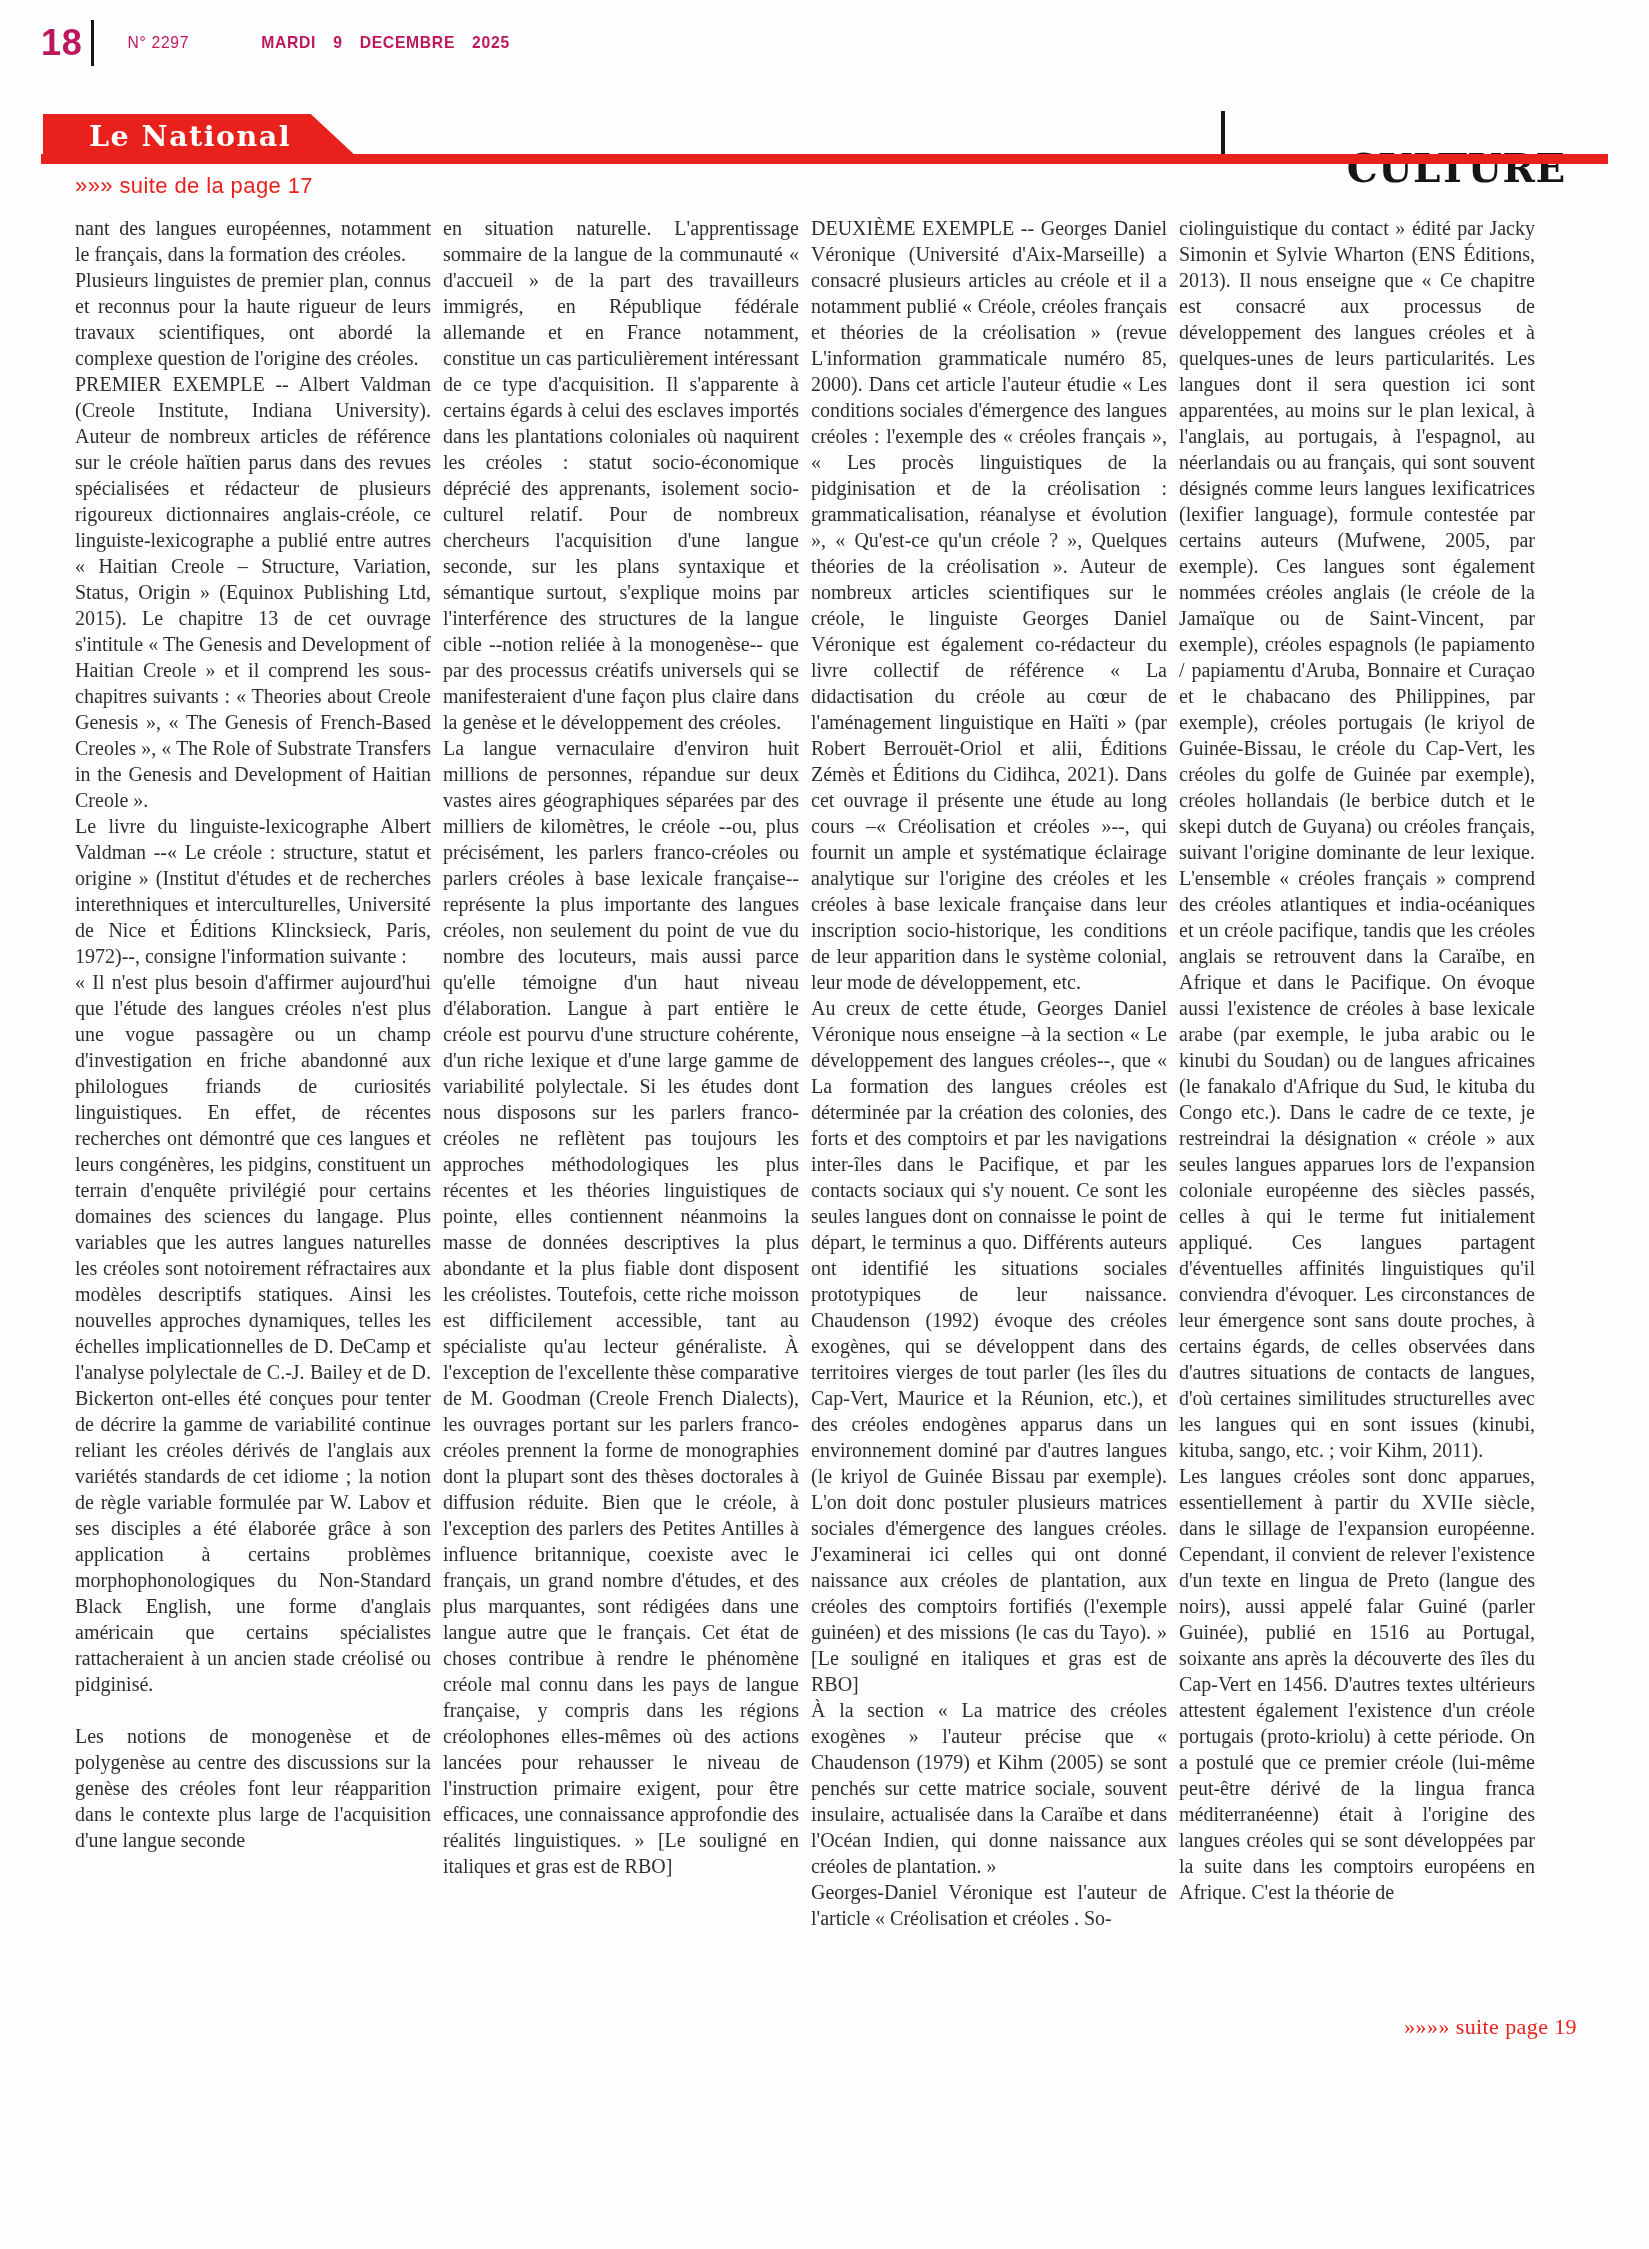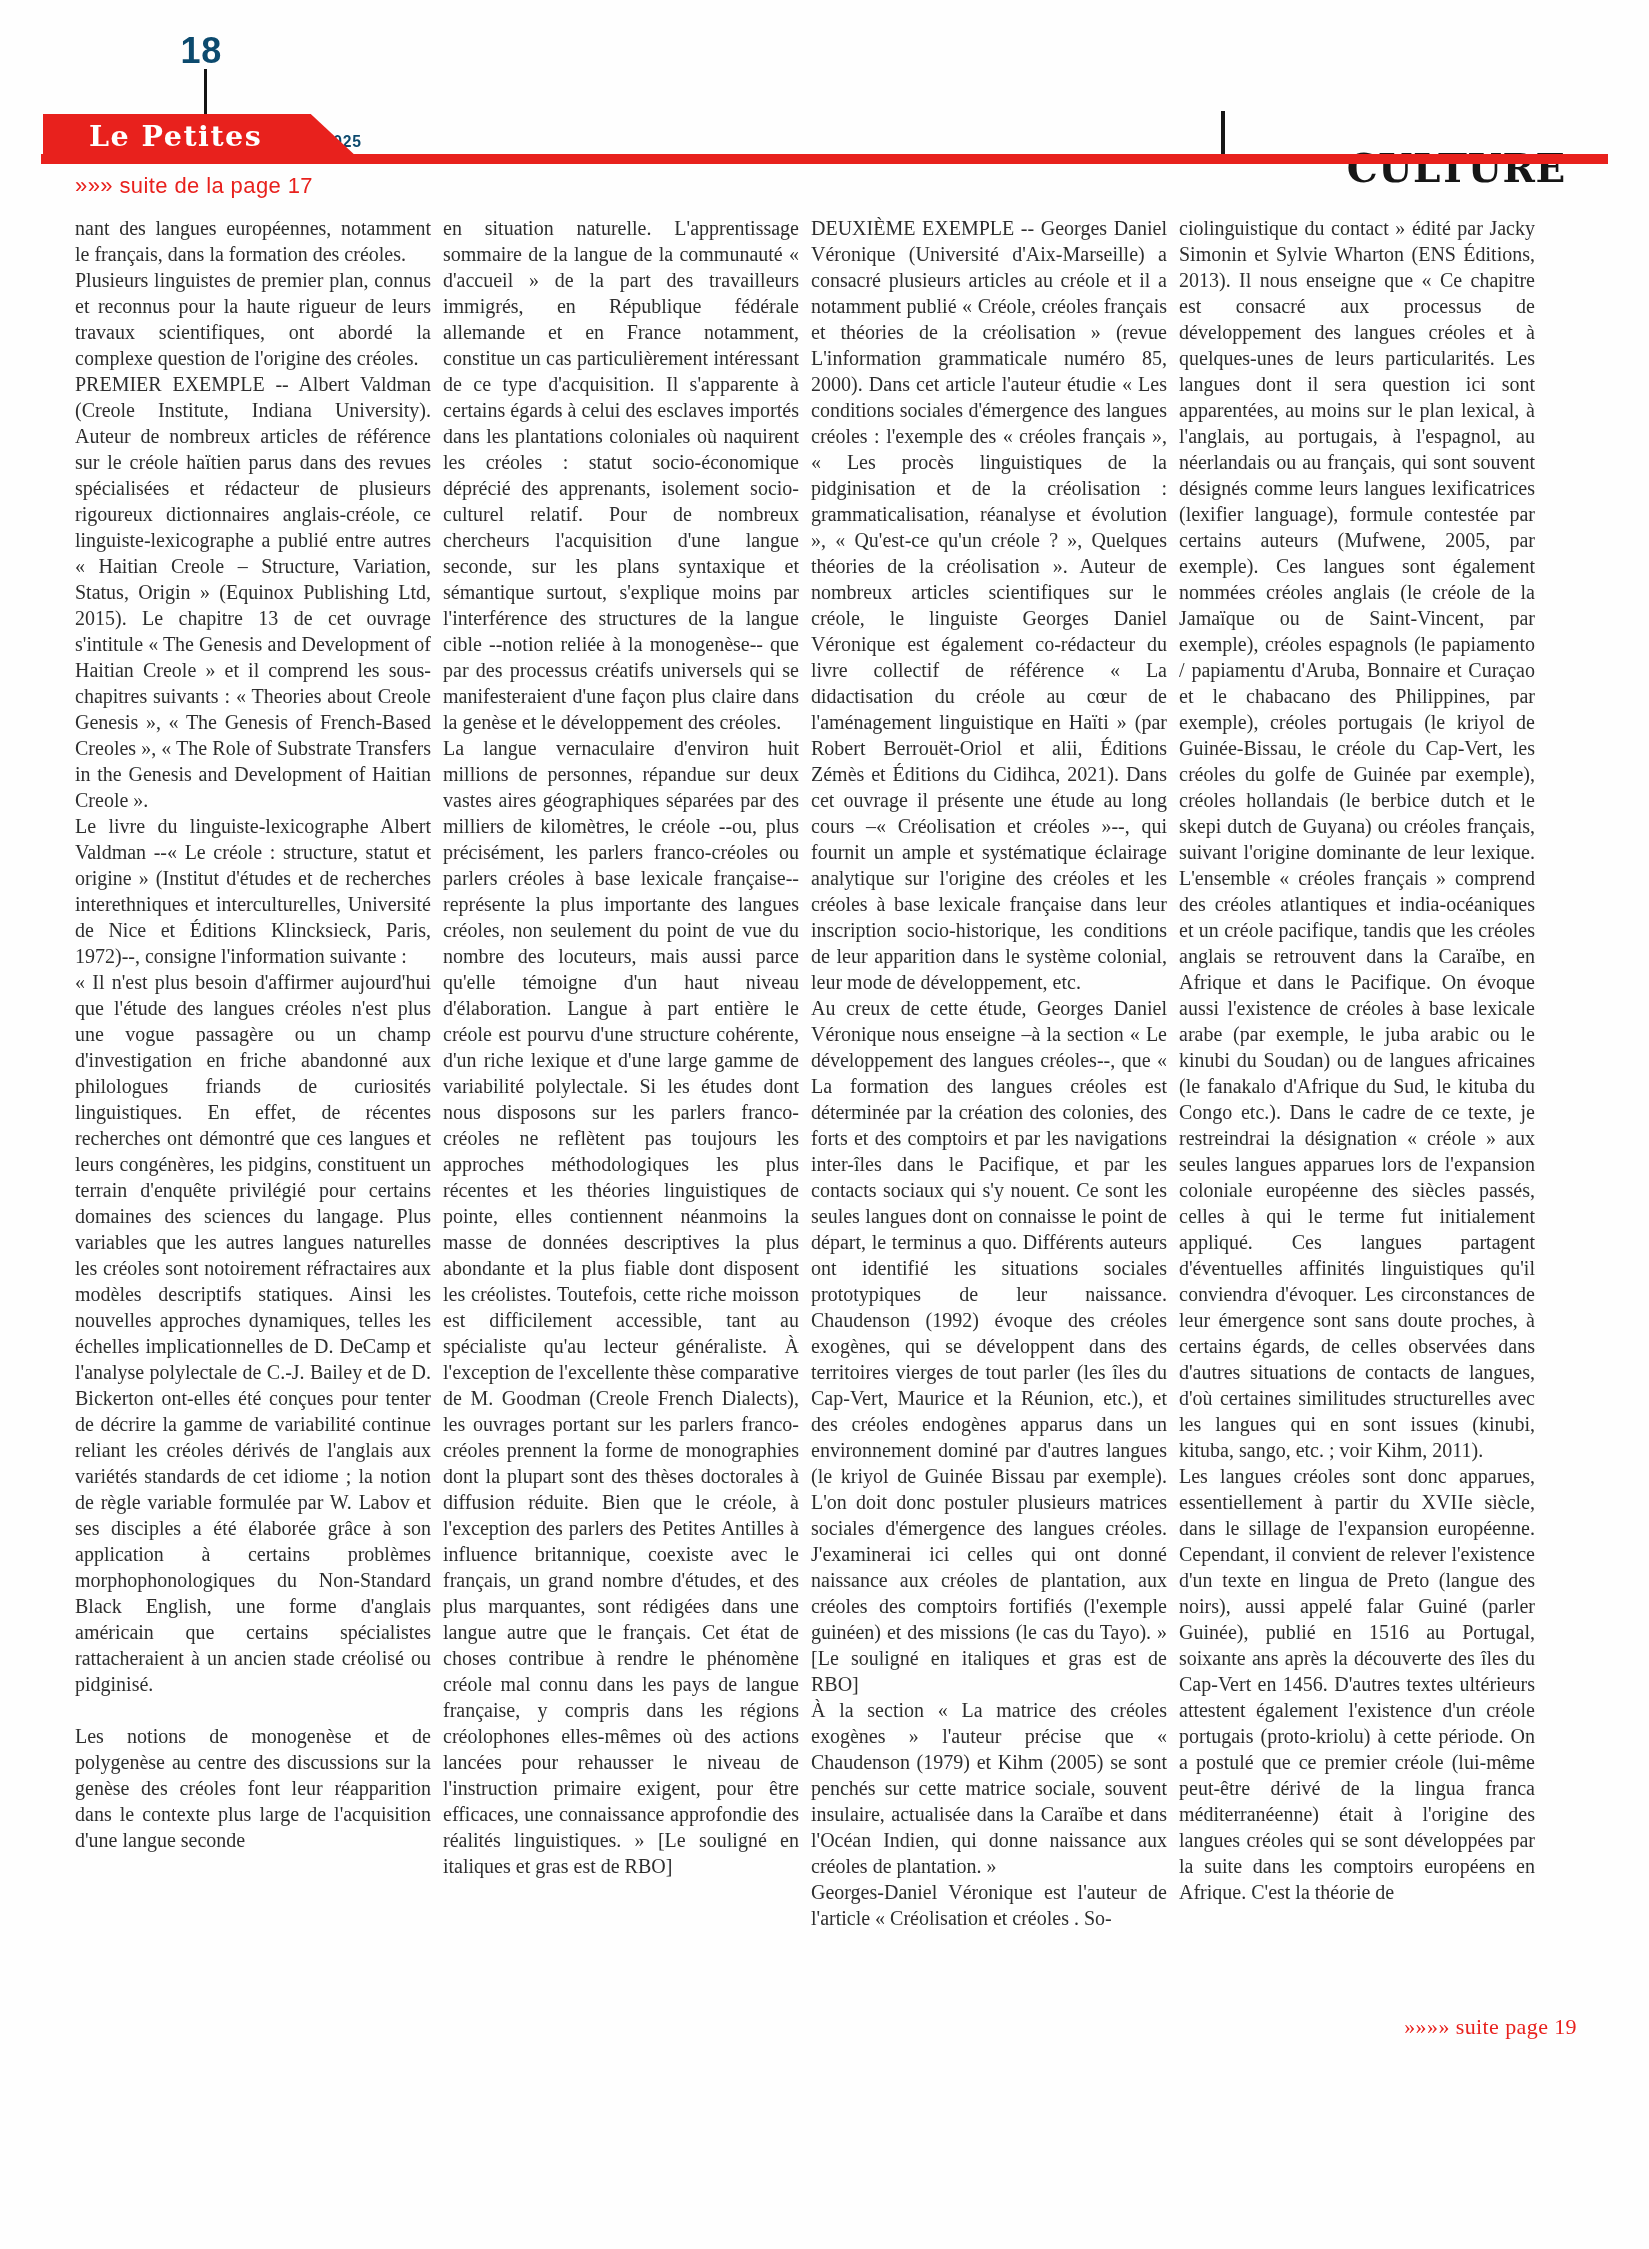--- a/index.html
+++ b/index.html
@@ -9,23 +9,23 @@
   html,body{margin:0;padding:0;background:#9a9a9a;}
   .page{
     position:relative;
     width:1650px;height:2250px;
     background:#fefefe;
     overflow:hidden;
     font-family:"Liberation Serif",serif;
   }
   
   .header-meta{
-    position:absolute;top:33px;left:41px;
+    position:absolute;top:20px;left:41px;
     display:flex;align-items:center;
-    font-family:"Liberation Sans",sans-serif;color:#0c4a6e;flex-direction:column;
+    font-family:"Liberation Sans",sans-serif;color:#be185d;
   }
   .page-number{font-size:36px;font-weight:bold;letter-spacing:0.7px;line-height:1;}
   .vbar{width:3px;height:46px;background:#141414;margin-left:9px;}
   .issue{font-size:15.7px;font-weight:normal;margin-left:33px;letter-spacing:0.7px;}
   .dateline{font-size:15.7px;font-weight:bold;margin-left:72px;letter-spacing:0.7px;word-spacing:12px;}
   
   .masthead{
     position:absolute;top:114px;left:43px;
     width:315px;height:44px;
     background:var(--brand-red);
@@ -74,21 +74,21 @@
 
 <div class="page">
 
   <div class="header-meta">
     <span class="page-number">18</span>
     <span class="vbar"></span>
     <span class="issue">N° 2297</span>
     <span class="dateline">MARDI 9 DECEMBRE 2025</span>
   </div>
 
-  <div class="masthead">Le Petites</div>
+  <div class="masthead">Le National</div>
 
   <span class="section-divider"></span>
   <div class="section-title">CULTURE</div>
 
   <div class="red-rule"></div>
 
   <div class="suite-top">»»» suite de la page  17</div>
 
   <div class="columns">
     <div class="column">

